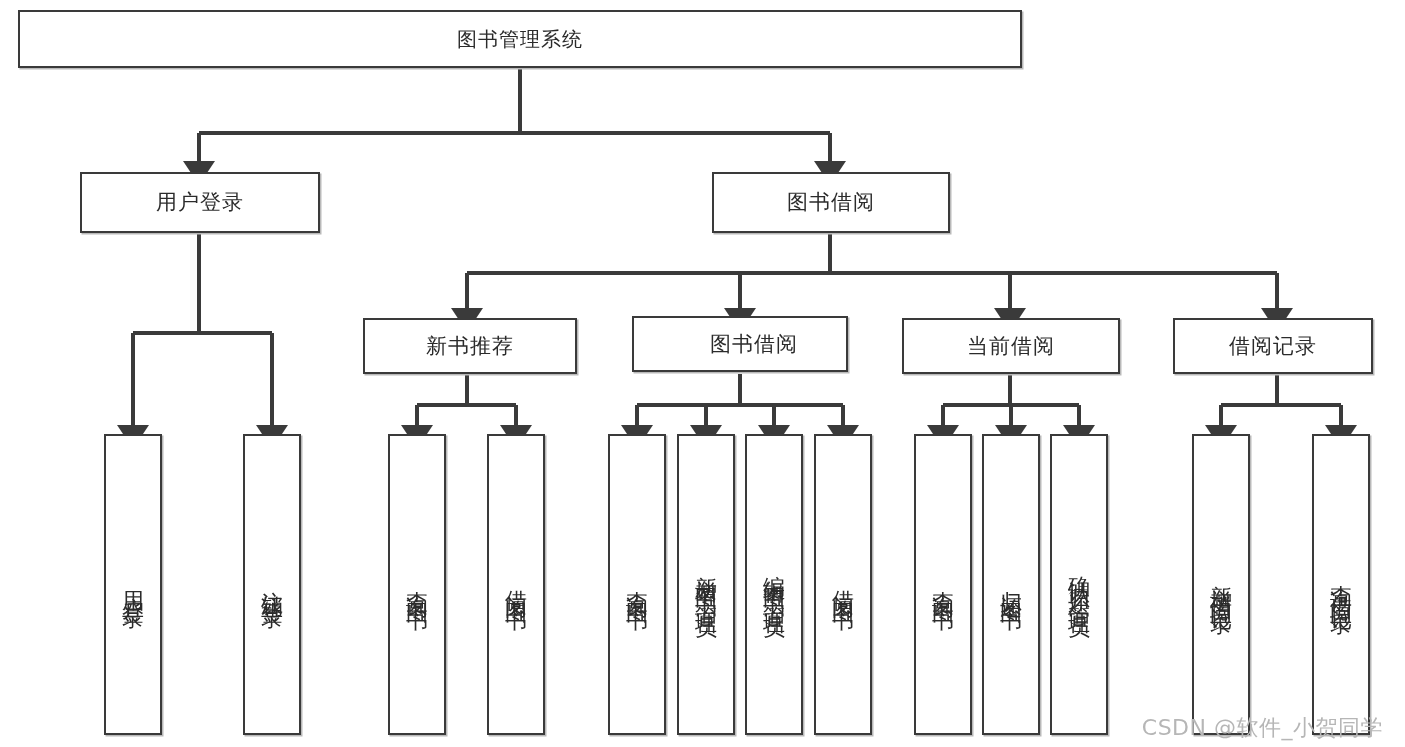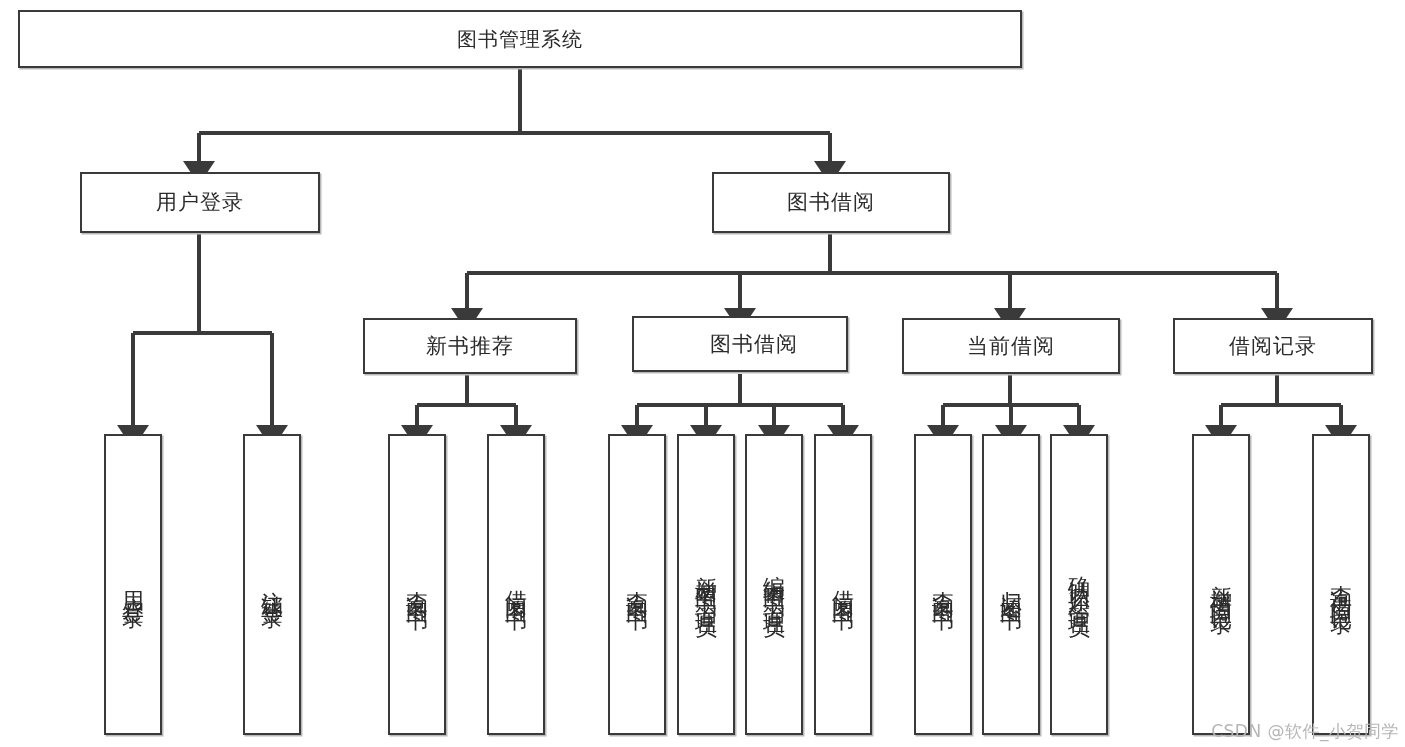--- a/index.html
+++ b/index.html
@@ -8,21 +8,21 @@
   #wires{position:absolute;left:0;top:0;width:1405px;height:747px;}
   .node{position:absolute;box-sizing:border-box;background:#ffffff;border:2px solid #3a3a3a;
         display:flex;align-items:center;justify-content:center;color:#2b2b2b;}
   .node.shadow{box-shadow:1.5px 1.5px 0 0 #b9b9b9;}
   .node .lbl{display:block;text-align:center;line-height:1.05;}
   .h-node .lbl{font-size:21px;letter-spacing:1px;white-space:nowrap;}
   .root .lbl{font-size:20px;letter-spacing:1px;}
   .v-node{padding:4px 0;}
   .v-node .lbl{writing-mode:vertical-rl;text-orientation:upright;
                font-size:22px;letter-spacing:6px;line-height:1;white-space:nowrap;}
-  .watermark{position:absolute;right:6px;bottom:4px;font-size:17px;color:#b6b6b6;
+  .watermark{position:absolute;right:22px;bottom:4px;font-size:22px;color:#b6b6b6;
              letter-spacing:.5px;white-space:nowrap;}
 </style>
 </head>
 <body>
 
 <div id="stage">
 
   <svg id="wires" viewBox="0 0 1405 747" xmlns="http://www.w3.org/2000/svg">
     <defs>
       <marker id="ah" markerWidth="11" markerHeight="11" refX="2.2" refY="5" orient="auto" markerUnits="strokeWidth">

